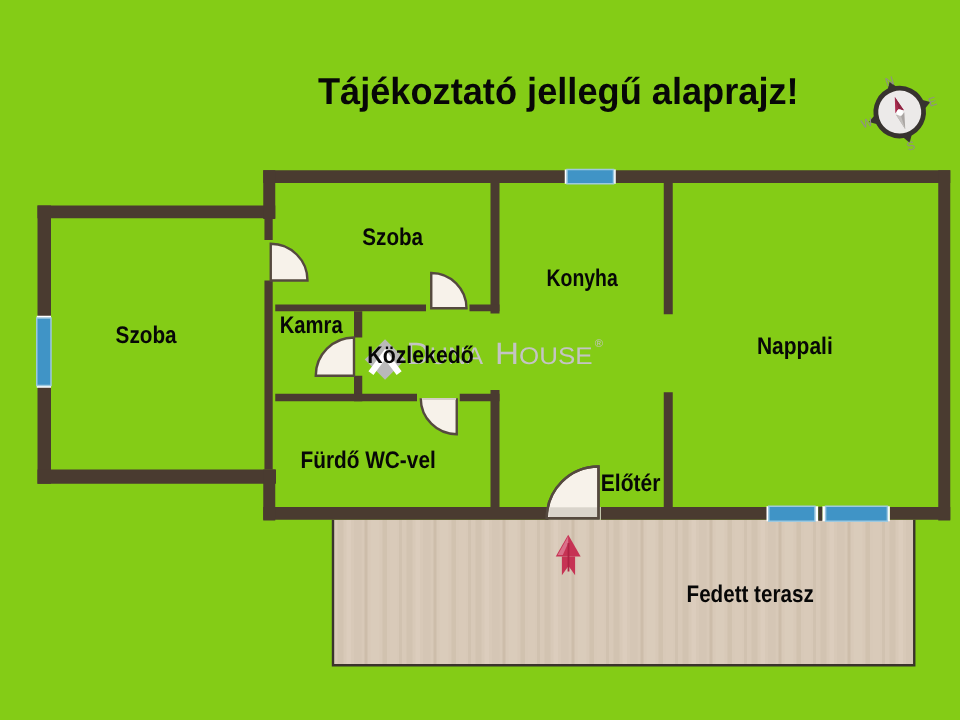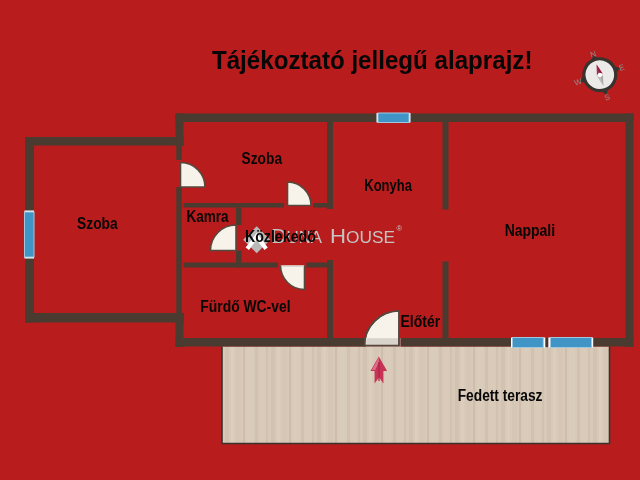--- a/index.html
+++ b/index.html
@@ -1,16 +1,16 @@
 <!DOCTYPE html>
 <html><head>
 <meta charset="utf-8">
 <style>
   html,body{margin:0;padding:0;background:#ffffff;}
-  #page{position:relative;width:640px;height:480px;background:#b91c1c;overflow:hidden;
+  #page{position:relative;width:640px;height:480px;background:#84cc16;overflow:hidden;
         font-family:"Liberation Sans",sans-serif;}
   svg text{font-family:"Liberation Sans",sans-serif;}
 </style>
 </head>
 <body>
 <div id="page">
 <svg width="640" height="480" viewBox="0 0 640 480">
   <defs>
     <pattern id="wood" x="222" y="346" width="46" height="96" patternUnits="userSpaceOnUse">
       <rect x="0" y="0" width="46" height="96" fill="#d8c9b8"></rect>

